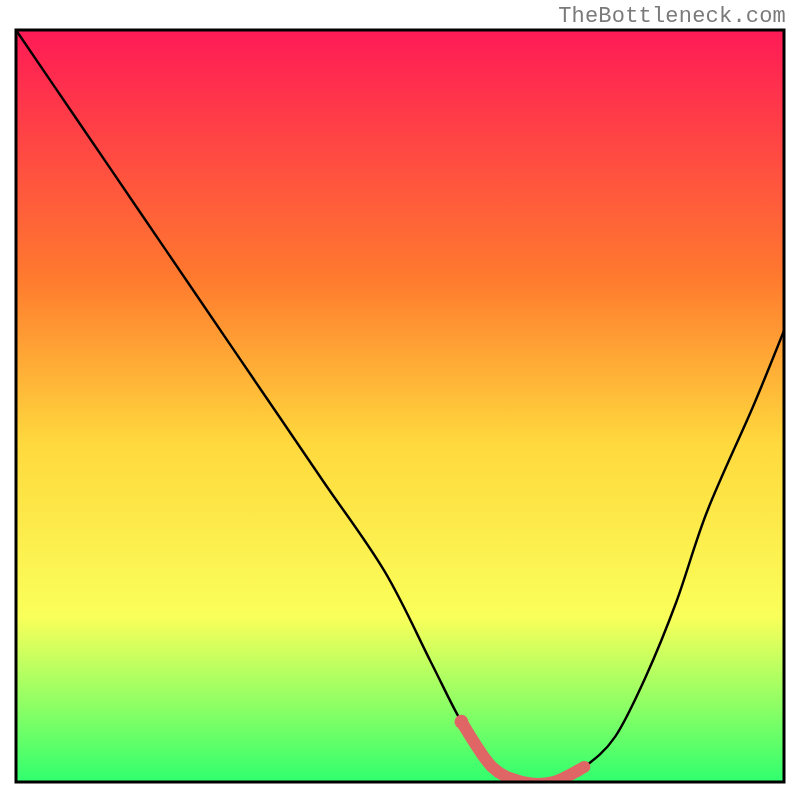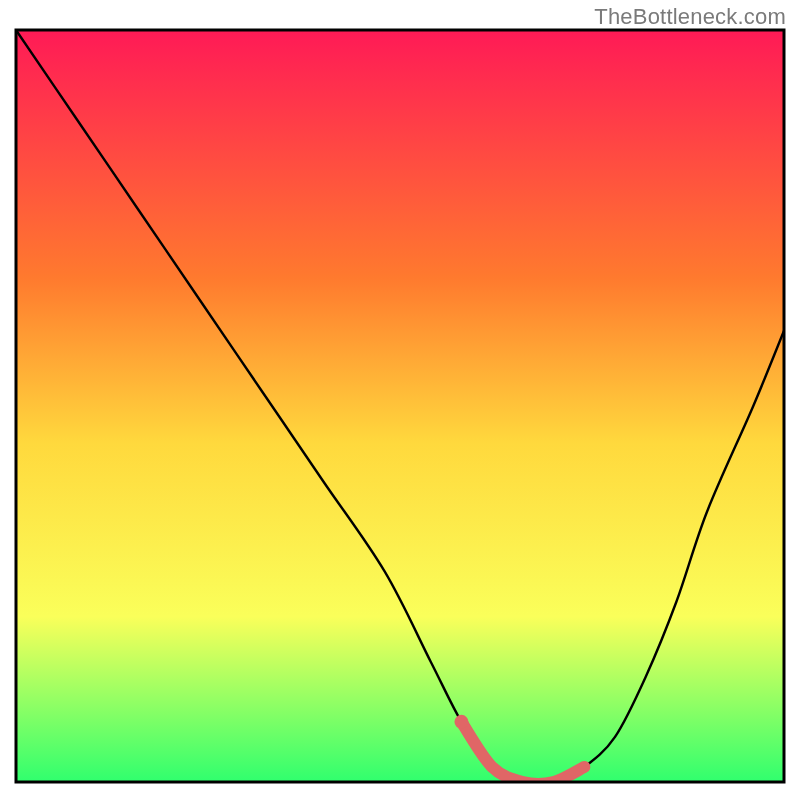--- a/index.html
+++ b/index.html
@@ -12,21 +12,21 @@
   }
   .container {
     position: relative;
     width: 800px;
     height: 800px;
   }
   .watermark {
     position: absolute;
     top: 4px;
     right: 14px;
-    font-family: Liberation Sans, sans-serif;
+    font-family: Liberation Mono, monospace;
     font-size: 22px;
     color: #7a7a7a;
     letter-spacing: 0.2px;
   }
   svg {
     display: block;
   }
 </style>
 </head>
 <body>

